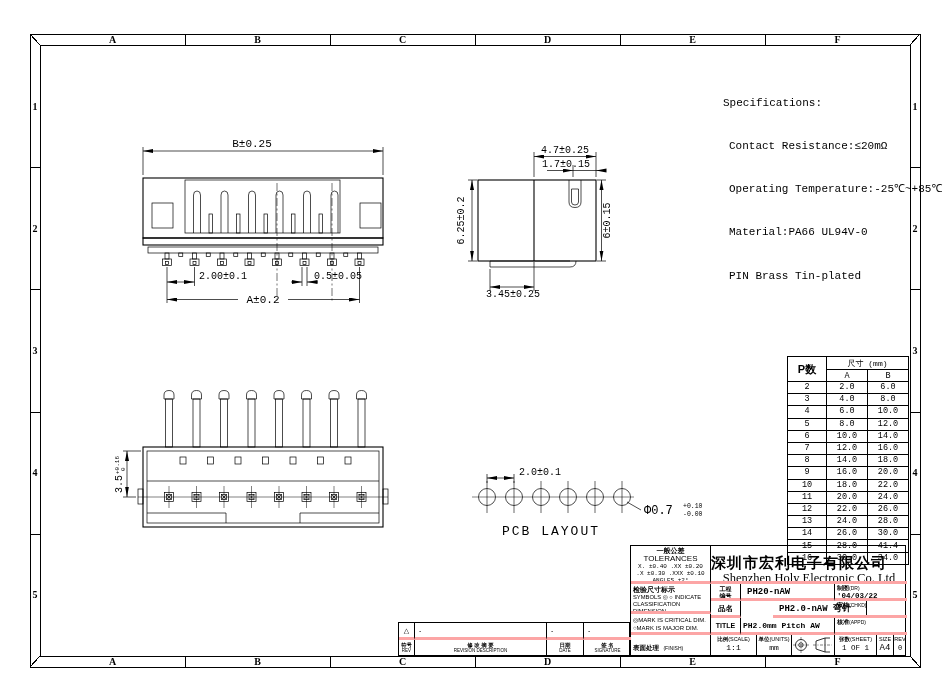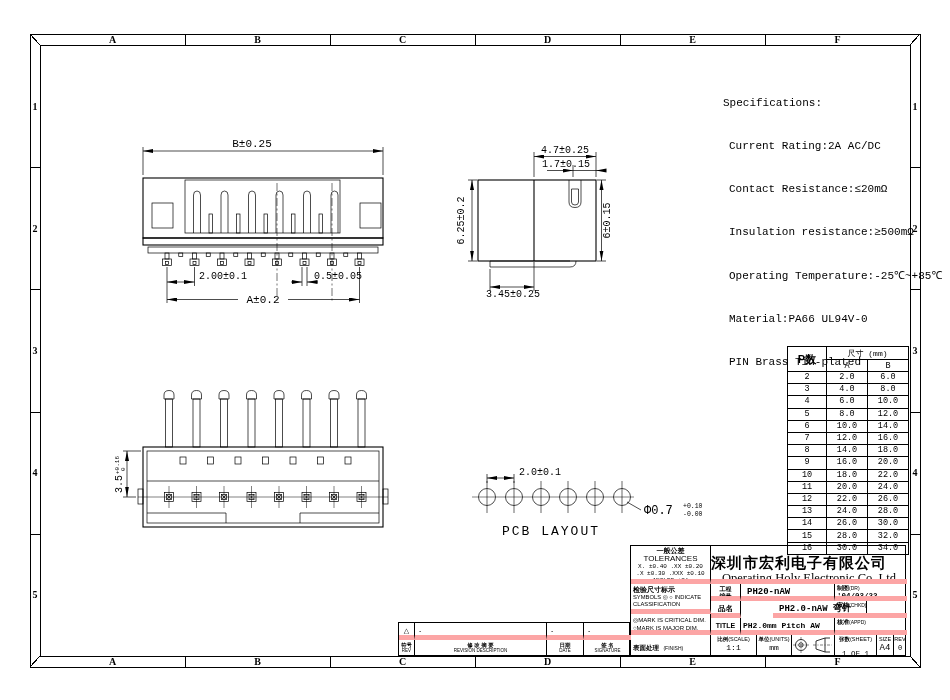--- a/index.html
+++ b/index.html
@@ -14,34 +14,34 @@
   .dl{fill:none;stroke:#000;stroke-width:0.7;}
   .cl{fill:none;stroke:#000;stroke-width:0.55;stroke-dasharray:8 2.5 2 2.5;}
   .fr{fill:none;stroke:#000;stroke-width:1;shape-rendering:crispEdges;}
 
   
   .specs{position:absolute;left:677px;top:67px;font-family:"Liberation Mono",monospace;
          font-size:11px;line-height:14.4px;white-space:pre;margin-left:46px;}
   .spec-line{padding-left:6px;}
 
   
-  .sizetab{position:absolute;left:787px;top:346px;border-collapse:collapse;
+  .sizetab{position:absolute;left:787px;top:356px;border-collapse:collapse;
            font-family:"Liberation Mono",monospace;}
   .sizetab th,.sizetab td{border:1px solid #000;padding:0;text-align:center;}
   .sizetab td{height:11.2px;font-size:8.5px;line-height:9px;}
   .th-pin{width:38px;font-size:11px;font-family:"Liberation Sans",sans-serif;font-weight:bold;}
   .th-dim{height:12px;font-size:8px;font-weight:normal;}
   .th-ab{height:11px;font-size:8.5px;font-weight:normal;width:40px;}
 
   
   .tblock{position:absolute;left:630px;top:545px;width:276px;height:111px;
           border:1px solid #000;box-sizing:border-box;}
   .cell{position:absolute;box-sizing:border-box;overflow:hidden;}
   .br{border-right:1px solid #000;}
-  .bb{border-bottom:5px solid #fca5a5;}
+  .bb{border-bottom:3px solid #fca5a5;}
   .lab{font-size:6px;line-height:7px;}
   .labcn{font-weight:bold;}
   .mono{font-family:"Liberation Mono",monospace;}
   .center{text-align:center;}
   .company-cn{font-size:15px;font-weight:bold;letter-spacing:1px;line-height:17px;margin-top:8px;}
   .company-en{font-family:"Liberation Serif",serif;font-size:12.5px;text-align:center;line-height:15px;}
   .val{font-family:"Liberation Mono",monospace;font-weight:bold;font-size:9px;line-height:16px;padding-left:6px;}
   .rigo{font-family:"Liberation Serif",serif;font-size:14px;text-align:center;line-height:13px;}
   .botlab{font-size:5.5px;line-height:7px;text-align:center;padding-top:1px;}
   .botval{font-family:"Liberation Mono",monospace;font-size:8px;text-align:center;line-height:10px;}
@@ -289,23 +289,21 @@
     <line class="tl" x1="627" y1="502" x2="641" y2="510"></line>
     <text class="dt" font-size="12" x="644" y="514">Φ0.7</text>
     <text class="dt" font-size="6.5" x="683" y="508">+0.10</text>
     <text class="dt" font-size="6.5" x="683" y="516">-0.00</text>
     <text class="dt" font-size="13" x="551" y="535" text-anchor="middle" letter-spacing="2">PCB LAYOUT</text>
   </g>
 </svg>
 
 <div class="specs">
   <div>Specifications:</div>
-  <div class="spec-line">Current Rating:2A AC/DC</div>
   <div class="spec-line">Contact Resistance:≤20mΩ</div>
-  <div class="spec-line">Insulation resistance:≥500mΩ</div>
   <div class="spec-line">Operating Temperature:-25℃~+85℃</div>
   <div class="spec-line">Material:PA66 UL94V-0</div>
   <div class="spec-line">PIN Brass Tin-plated</div>
 </div>
 
 <table class="sizetab">
   <thead>
     <tr>
       <th class="th-pin" rowspan="2">P数</th>
       <th class="th-dim" colspan="2">尺寸 (mm)</th>
@@ -377,21 +375,21 @@
           <td>28.0</td>
         </tr>
         <tr>
           <td>14</td>
           <td>26.0</td>
           <td>30.0</td>
         </tr>
         <tr>
           <td>15</td>
           <td>28.0</td>
-          <td>32.0</td>
+          <td>41.4</td>
         </tr>
         <tr>
           <td>16</td>
           <td>30.0</td>
           <td>34.0</td>
         </tr>
       </tbody>
 </table>
 
 <div class="tblock">
@@ -412,21 +410,21 @@
     <div style="font-size:6px;line-height:8px;">○MARK IS MAJOR DIM.</div>
   </div>
   <div class="cell br" style="left:0;top:89px;width:80px;height:22px;padding:1px 2px;">
     <span class="labcn" style="font-size:6.5px;">表面处理</span>
     <span style="font-size:5px;">(FINISH)</span>
     
   </div>
 
   <div class="cell bb" style="left:80px;top:0;width:196px;height:38px;">
     <div class="company-cn">深圳市宏利电子有限公司</div>
-    <div class="company-en">Operating Holy Electronic Co.,Ltd</div>
+    <div class="company-en">Shenzhen Holy Electronic Co.,Ltd</div>
   </div>
 
   <div class="cell br bb" style="left:80px;top:38px;width:30px;height:17px;">
     <div class="labcn" style="font-size:6px;line-height:7px;width:14px;margin:1.5px auto 0;text-align:center;">工程编号</div>
   </div>
   <div class="cell br bb val" style="left:110px;top:38px;width:94px;height:17px;">PH20-nAW</div>
   <div class="cell bb" style="left:204px;top:38px;width:72px;height:17px;padding:1px 2px;">
     <div class="lab"><span class="labcn">制图</span><span style="font-size:5px;">(DR)</span></div>
     <div class="mono" style="font-size:7.5px;font-weight:bold;line-height:8px;">'04/03/22</div>
   </div>
@@ -464,21 +462,21 @@
       <line x1="1" y1="10" x2="17" y2="10" stroke="#000" stroke-width="0.5" stroke-dasharray="3 1.5 1 1.5"></line>
       <line x1="9" y1="2" x2="9" y2="18" stroke="#000" stroke-width="0.5" stroke-dasharray="3 1.5 1 1.5"></line>
       <path d="M24,6 L33,3 L33,17 L24,14 Z" fill="none" stroke="#000" stroke-width="0.8"></path>
       <line x1="33" y1="3" x2="38" y2="3" stroke="#000" stroke-width="0.8"></line>
       <line x1="33" y1="17" x2="38" y2="17" stroke="#000" stroke-width="0.8"></line>
       <line x1="21" y1="10" x2="40" y2="10" stroke="#000" stroke-width="0.5" stroke-dasharray="3 1.5 1 1.5"></line>
     </svg>
   </div>
   <div class="cell br" style="left:204px;top:89px;width:42px;height:22px;">
     <div class="botlab"><span class="labcn">张数</span><span>(SHEET)</span></div>
-    <div class="botval" style="font-size:7.5px;margin-top:6px;">1 OF 1</div>
+    <div class="botval" style="font-size:7.5px;">1 OF 1</div>
   </div>
   <div class="cell br" style="left:246px;top:89px;width:17px;height:22px;">
     <div class="botlab">SIZE</div>
     <div class="botval" style="font-size:9px;">A4</div>
   </div>
   <div class="cell" style="left:263px;top:89px;width:12px;height:22px;">
     <div class="botlab">REV</div>
     <div class="botval" style="font-size:7px;">0</div>
   </div>
 </div>

